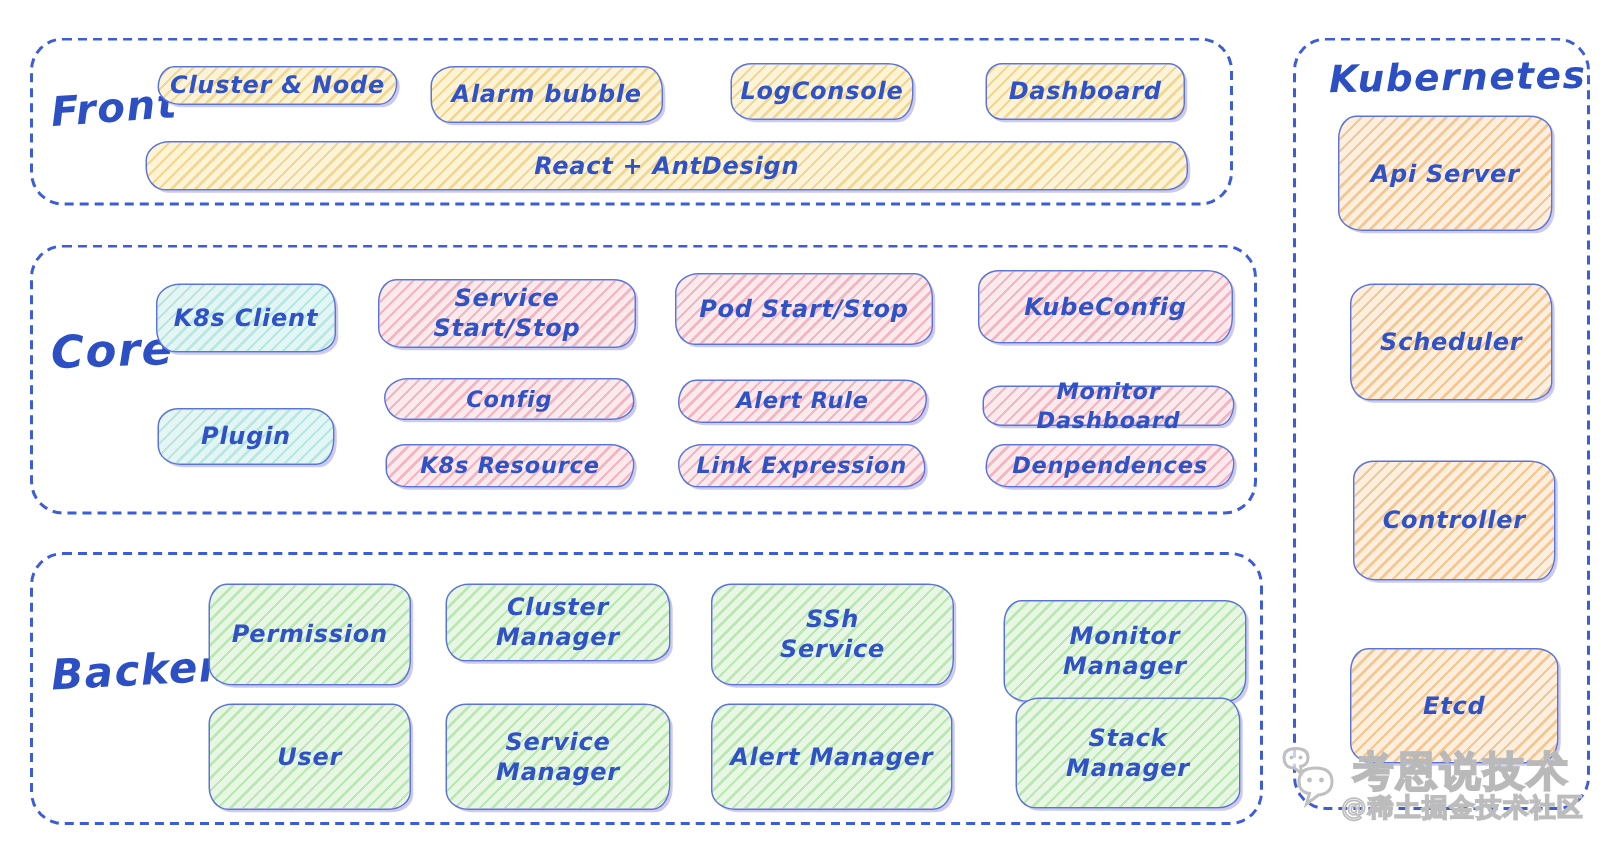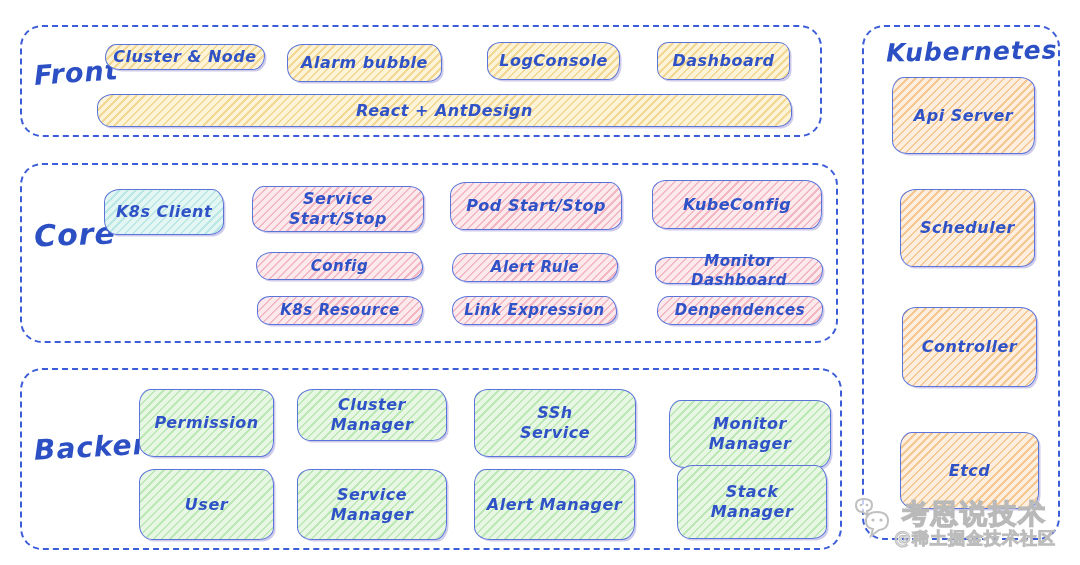--- a/index.html
+++ b/index.html
@@ -94,35 +94,38 @@
 <div class="canvas">
 
   <div class="section" style="left:20px; top:25px; width:802px; height:112px;">
     <span class="section-label" style="left:12px; top:30px; font-size:27px; transform:rotate(-4deg);">Front</span>
     <div class="box yellow r1 fs16" style="left:83px; top:17px; width:160px; height:26px;">
         <span class="lbl">Cluster &amp; Node</span>
       </div>
     <div class="box yellow r2 fs16" style="left:265px; top:17px; width:155px; height:38px;">
         <span class="lbl">Alarm bubble</span>
       </div>
-    <div class="box yellow r3 fs16" style="left:465px; top:15px; width:133px; height:38px;text-align:center;">
+    <div class="box yellow r3 fs16" style="left:465px; top:15px; width:122px; height:38px;text-align:center;">
         <span class="lbl">LogConsole</span>
       </div>
     <div class="box yellow r1 fs16" style="left:635px; top:15px; width:133px; height:38px;border-radius:11px;">
         <span class="lbl">Dashboard</span>
       </div>
     <div class="box yellow r2 fs16" style="left:75px; top:67px; width:695px; height:33px;">
         <span class="lbl">React + AntDesign</span>
       </div>
   </div>
 
   <div class="section" style="left:20px; top:163px; width:818px; height:180px;">
     <span class="section-label" style="left:12px; top:52px; font-size:30px; transform:rotate(-2deg);">Core</span>
     <div class="box cyan r2 fs16" style="left:82px; top:24px; width:120px; height:46px;">
         <span class="lbl">K8s Client</span>
+      </div>
+    <div class="box cyan r3 fs16" style="left:83px; top:107px; width:118px; height:38px;">
+        <span class="lbl">Plugin</span>
       </div>
     <div class="box pink r1 fs16" style="left:230px; top:21px; width:172px; height:46px;">
         <span class="lbl">Service Start/Stop</span>
       </div>
     <div class="box pink r2 fs16" style="left:428px; top:17px; width:172px; height:48px;">
         <span class="lbl">Pod Start/Stop</span>
       </div>
     <div class="box pink r3 fs16" style="left:630px; top:15px; width:170px; height:49px;">
         <span class="lbl">KubeConfig</span>
       </div>

